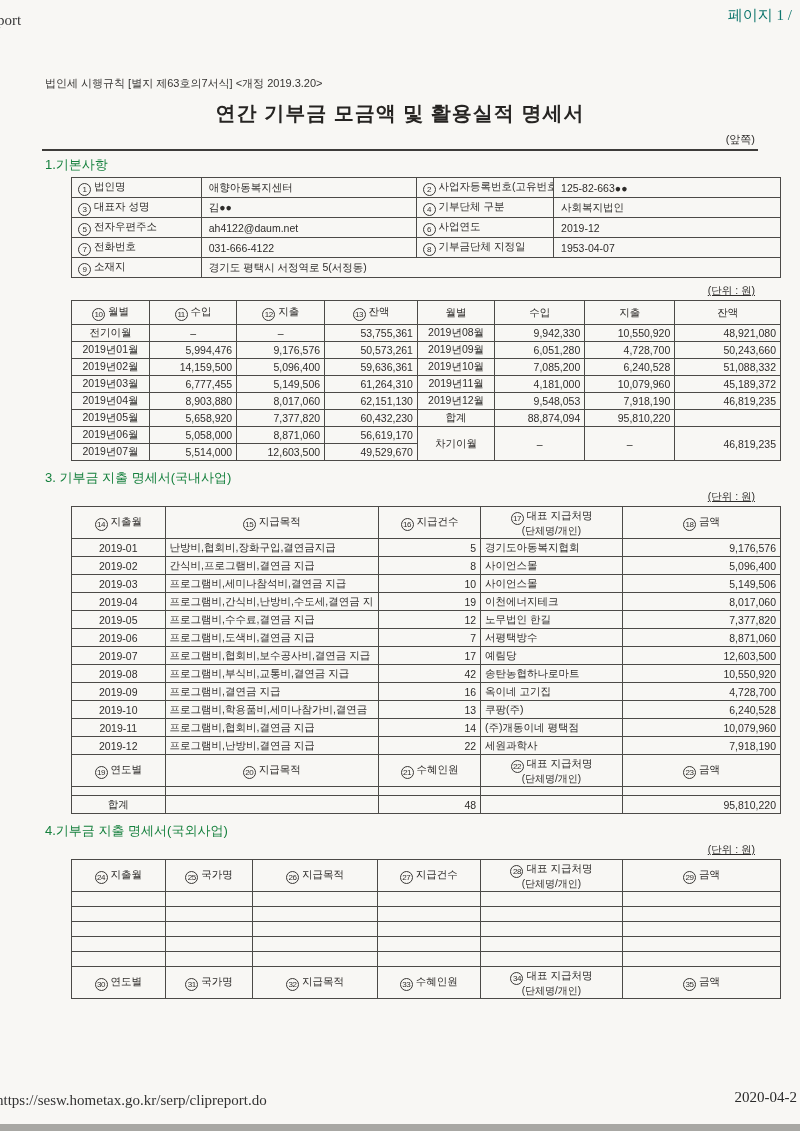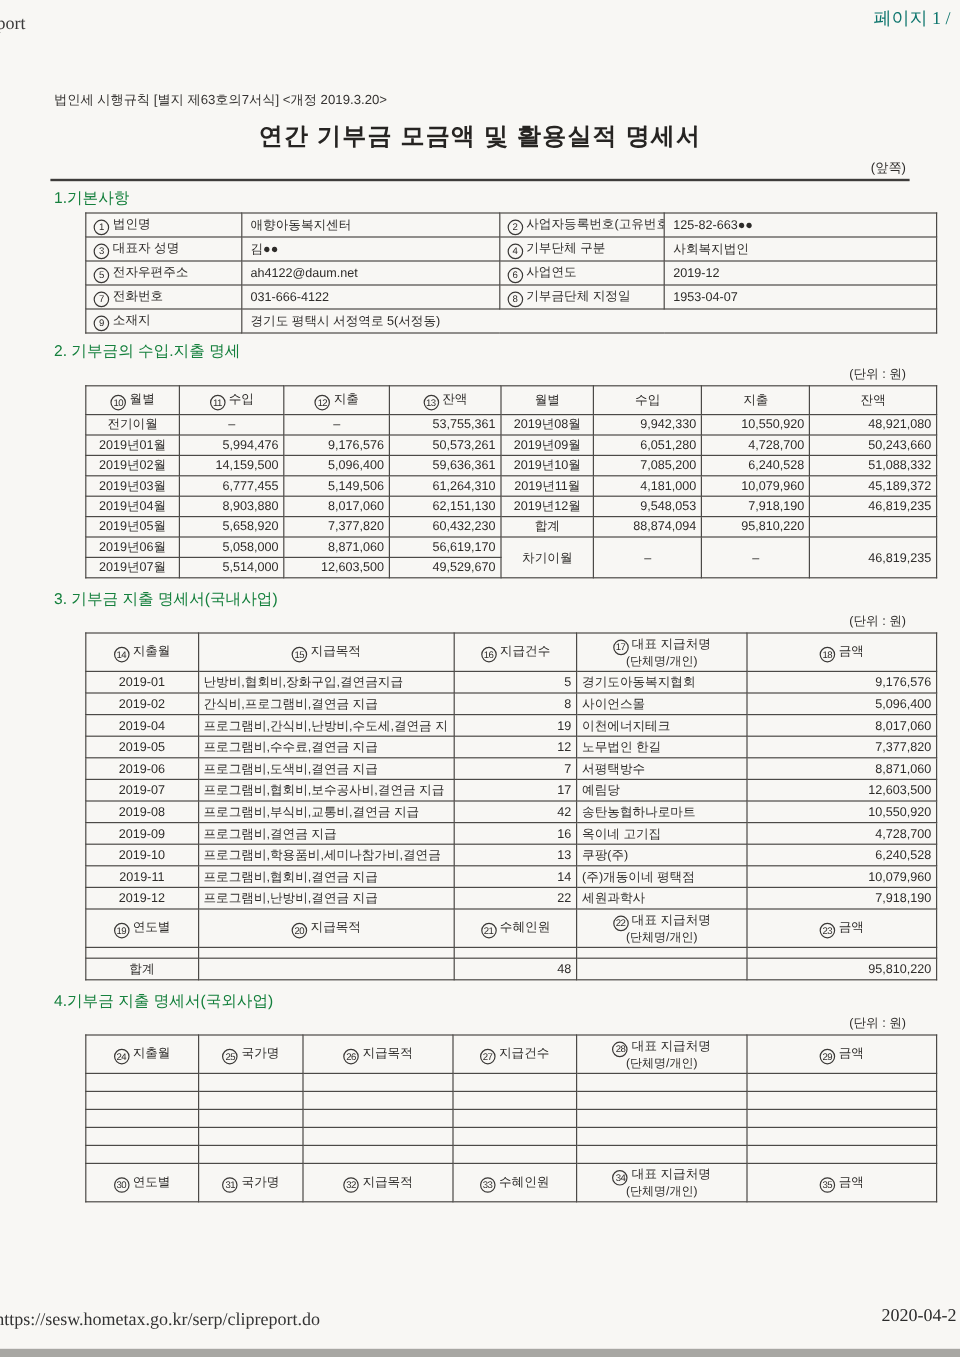--- a/index.html
+++ b/index.html
@@ -10,21 +10,21 @@
   }
   .serif{font-family:"Liberation Serif","DejaVu Serif",serif;}
   .corner-left{position:absolute;top:12px;left:-3px;font-size:15px;color:#3a3a3a;}
   .corner-right{position:absolute;top:6px;right:8px;font-size:15px;color:#0f766e;}
   .sheet{margin:0 45px;padding-top:76px;}
   .form-ref{font-size:11px;color:#353331;}
   .doc-title{text-align:center;font-size:20px;font-weight:bold;letter-spacing:1px;margin:9px 0 5px;color:#262422;}
   .front-label{text-align:right;font-size:11px;margin-bottom:2px;}
   .top-rule{border-top:2px solid #3e3c3a;height:2px;margin:0 -3px 3px -3px;}
   .sec-head{font-size:13px;font-weight:normal;margin:0 0 3px;color:#15803d;}
-  .unit{text-align:right;font-size:10.5px;margin:1px 0 2px;}
+  .unit{text-align:right;font-size:10.5px;margin:1px 0 2px;text-decoration:underline;}
   table{border-collapse:collapse;width:100%;table-layout:fixed;margin-left:26px;}
   th,td{border:1px solid #4c4a47;overflow:hidden;white-space:nowrap;font-weight:normal;}
   th{font-size:10.5px;padding:2px 2px;text-align:center;}
   td{font-size:10.5px;padding:1px 4px;text-align:center;}
   td.r{text-align:right;}
   td.l{text-align:left;}
   td.sm{height:8px !important;padding:0 4px;}
   .sub{display:block;font-size:10px;line-height:11px;}
   .circ{
     display:inline-block;width:13px;height:13px;line-height:12px;box-sizing:border-box;
@@ -97,21 +97,20 @@
         <td class="lab"><span class="circ">8</span><span>기부금단체 지정일</span></td>
         <td class="val">1953-04-07</td>
       </tr>
       <tr>
         <td class="lab"><span class="circ">9</span><span>소재지</span></td>
         <td class="val" colspan="3">경기도 평택시 서정역로 5(서정동)</td>
       </tr>
     </tbody>
   </table>
 
-  <div class="sec-head">2. 기부금의 수입.지출 명세</div>
   <div class="unit">(단위 : 원)</div>
   <table class="t2">
     <colgroup>
         <col style="width:11%">
         <col style="width:12.3%">
         <col style="width:12.4%">
         <col style="width:13.1%">
         <col style="width:10.9%">
         <col style="width:12.7%">
         <col style="width:12.7%">
@@ -237,20 +236,27 @@
           <td class="r">9,176,576</td>
         </tr>
         <tr>
           <td>2019-02</td>
           <td class="l">간식비,프로그램비,결연금 지급</td>
           <td class="r">8</td>
           <td class="l">사이언스몰</td>
           <td class="r">5,096,400</td>
         </tr>
         <tr>
+          <td>2019-03</td>
+          <td class="l">프로그램비,세미나참석비,결연금 지급</td>
+          <td class="r">10</td>
+          <td class="l">사이언스몰</td>
+          <td class="r">5,149,506</td>
+        </tr>
+        <tr>
           <td>2019-04</td>
           <td class="l">프로그램비,간식비,난방비,수도세,결연금 지</td>
           <td class="r">19</td>
           <td class="l">이천에너지테크</td>
           <td class="r">8,017,060</td>
         </tr>
         <tr>
           <td>2019-05</td>
           <td class="l">프로그램비,수수료,결연금 지급</td>
           <td class="r">12</td>

